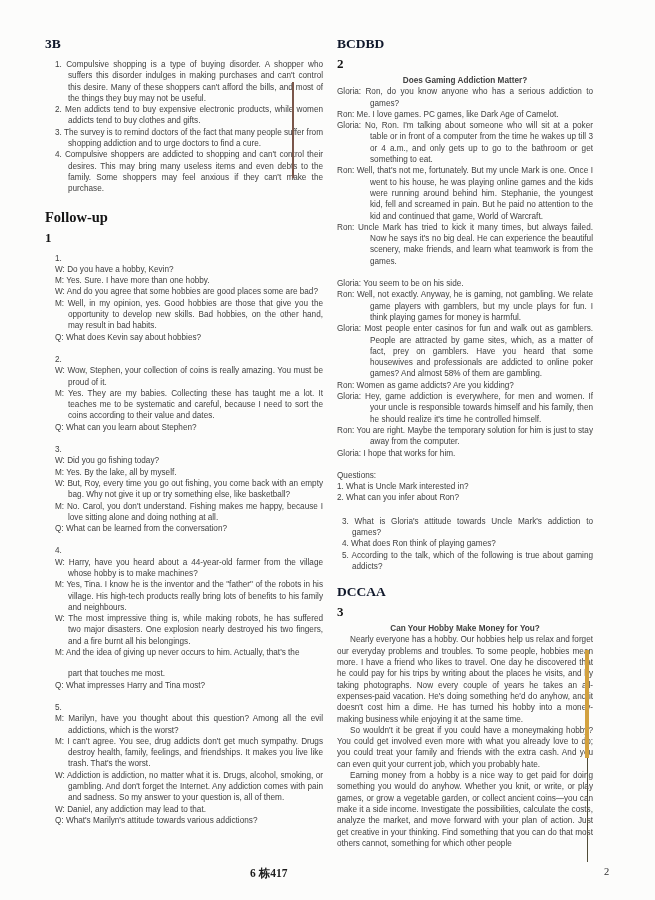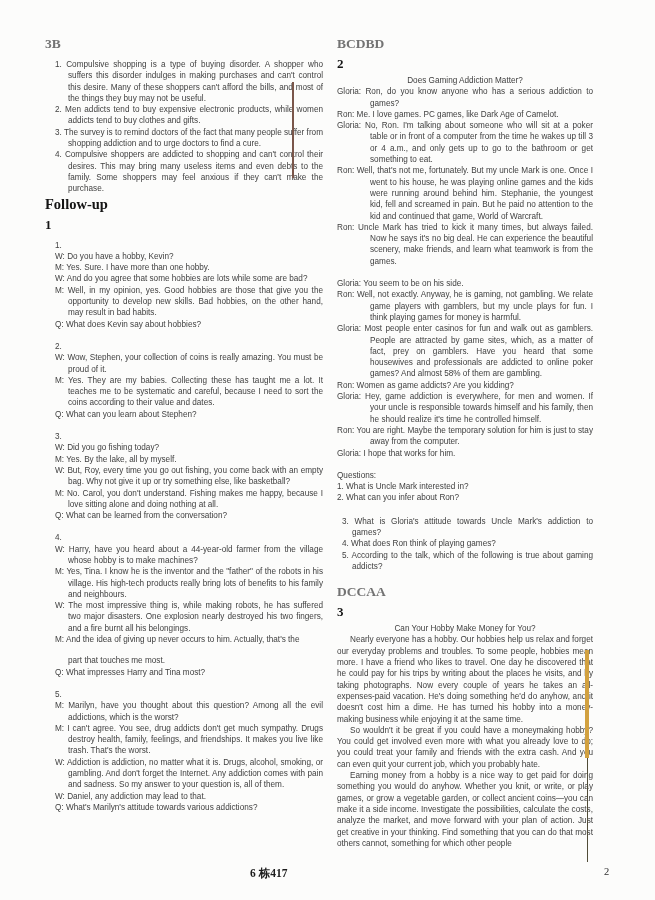--- a/index.html
+++ b/index.html
@@ -8,42 +8,42 @@
     position:relative; width:655px; height:900px; margin:0 auto;
     background:#fcfcfb; overflow:hidden;
     font-family:"Liberation Sans", sans-serif; color:#3f3f3f;
   }
   .col { position:absolute; top:36px; }
   .col-left  { left:45px;  width:278px; }
   .col-right { left:337px; width:256px; }
 
   .hkey {
     font-family:"Liberation Serif", serif; font-weight:bold;
-    font-size:13.5px; color:#737373; line-height:16px;
+    font-size:13.5px; color:#0f172a; line-height:16px;
   }
   .hfollow {
     font-family:"Liberation Serif", serif; font-weight:bold;
-    font-size:14.5px; color:#141414; line-height:18px; 
+    font-size:14.5px; color:#141414; line-height:18px; margin-top:13px;
   }
   .hnum {
     font-family:"Liberation Serif", serif; font-weight:bold;
     font-size:13px; color:#141414; line-height:17px; margin-top:3px;
   }
   .body {
     font-size:8.2px; line-height:11.3px; text-align:justify; color:#414141;
   }
   .indent-wrap { margin-left:10px; margin-top:7px; }
   .hang13 { padding-left:13px; text-indent:-13px; }
   .hang33 { padding-left:33px; text-indent:-33px; }
   .hang10 { padding-left:10px; text-indent:-10px; }
   .cont   { padding-left:13px; margin-top:10px; }
   .dlabel { margin-top:11px; }
   .dblock-first .dlabel { margin-top:0; }
   .gap    { height:11px; }
-  .ctitle { text-align:center; margin-top:3px; }
+  .ctitle { text-align:center; margin-top:3px;font-weight:bold; }
   .para   { text-indent:13px; }
   .q-ind  { margin-left:5px; }
   .mt12   { margin-top:12px; }
 
   .mark-brown {
     position:absolute; left:292px; top:82px; width:2px; height:96px;
     background:#7a564a;
   }
   .mark-gold {
     position:absolute; left:585px; top:650px; width:4px; height:108px;
@@ -80,21 +80,21 @@
 
     <div class="hfollow">Follow-up</div>
     <div class="hnum">1</div>
 
     <div class="indent-wrap">
 
       <div class="dblock dblock-first">
         <div class="body dlabel">1.</div>
         <div class="body hang13">W: Do you have a hobby, Kevin?</div>
         <div class="body hang13">M: Yes. Sure. I have more than one hobby.</div>
-        <div class="body hang13">W: And do you agree that some hobbies are lots while some are bad?</div>
+        <div class="body hang13">W: And do you agree that some hobbies are good places some are bad?</div>
         <div class="body hang13">M: Well, in my opinion, yes. Good hobbies are those that give you the opportunity to develop new skills. Bad hobbies, on the other hand, may result in bad habits.</div>
         <div class="body hang13">Q: What does Kevin say about hobbies?</div>
       </div>
 
       <div class="dblock">
         <div class="body dlabel">2.</div>
         <div class="body hang13">W: Wow, Stephen, your collection of coins is really amazing. You must be proud of it.</div>
         <div class="body hang13">M: Yes. They are my babies. Collecting these has taught me a lot. It teaches me to be systematic and careful, because I need to sort the coins according to their value and dates.</div>
         <div class="body hang13">Q: What can you learn about Stephen?</div>
       </div>

